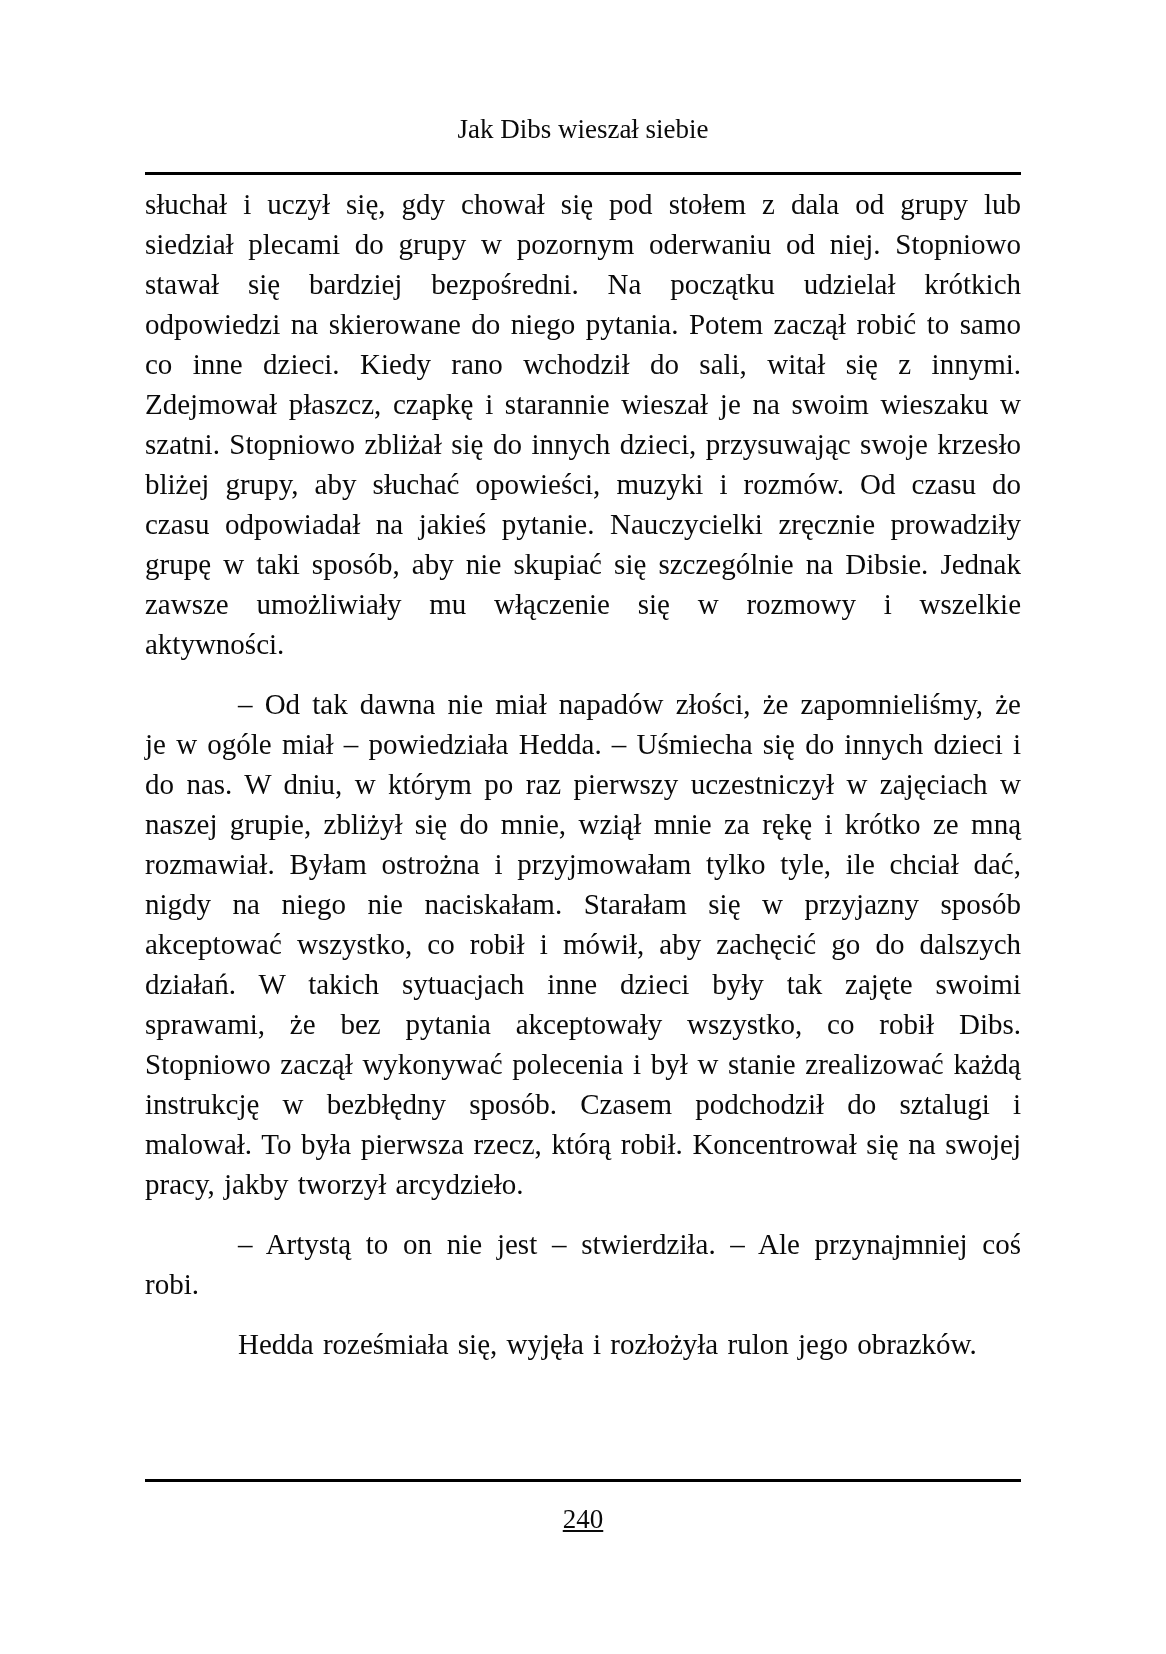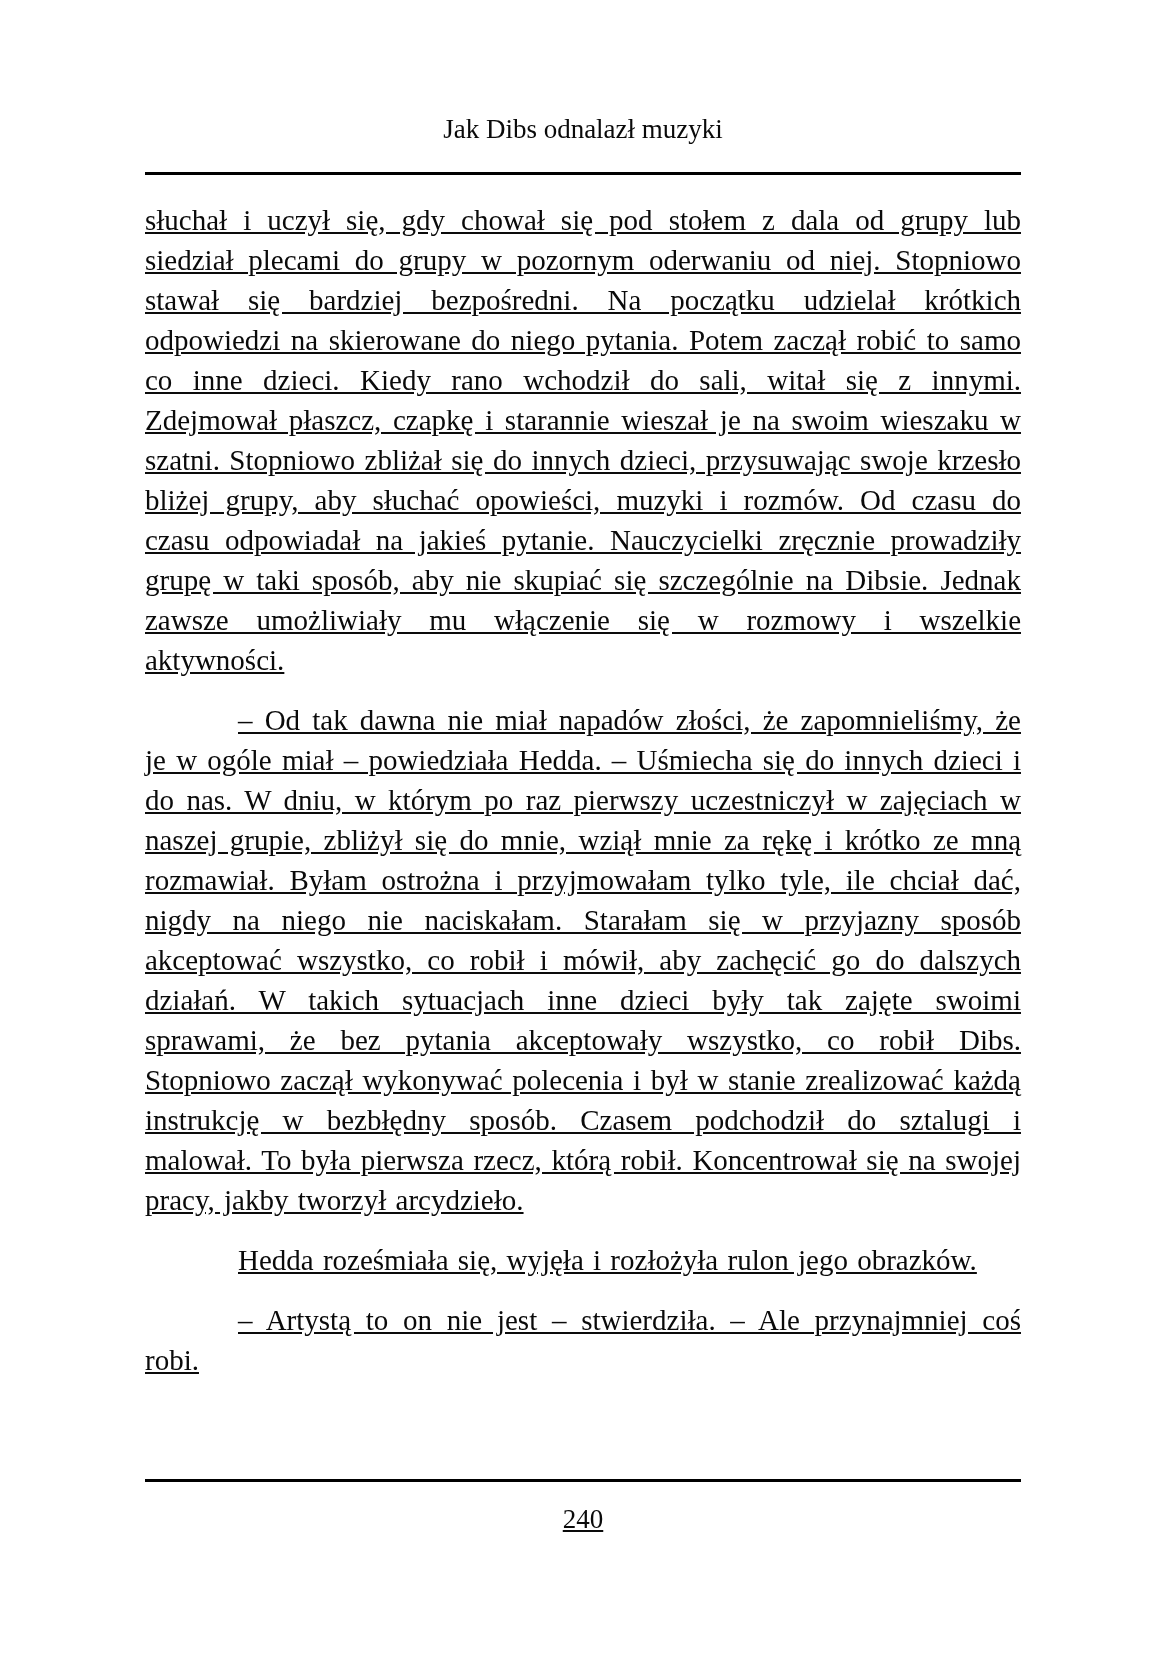--- a/index.html
+++ b/index.html
@@ -28,24 +28,23 @@
     position: absolute;
     left: 145px;
     width: 876px;
     height: 3px;
     background: #000000;
   }
   .head-rule { top: 172px; }
   .foot-rule { top: 1479px; }
   .body-text {
     position: absolute;
-    top: 200px;
+    top: 184px;
     left: 145px;
     width: 876px;
-    text-decoration: underline;
   }
   .body-text p {
     margin: 0 0 20px 0;
     font-size: 29px;
     line-height: 40px;
     text-align: justify;
     text-indent: 93px;
     word-spacing: 2px;
     hyphens: none;
   }
@@ -59,28 +58,28 @@
     font-size: 27px;
     line-height: 34px;
     text-decoration: underline;
   }
 </style>
 </head>
 <body>
 
 <div class="page">
 
-  <div class="running-head">Jak Dibs odnalazł muzyki</div>
+  <div class="running-head">Jak Dibs wieszał siebie</div>
 
   <div class="rule head-rule"></div>
 
   <main class="body-text">
     <p class="continuation">słuchał i uczył się, gdy chował się pod stołem z dala od grupy lub siedział plecami do grupy w pozornym oderwaniu od niej. Stopniowo stawał się bardziej bezpośredni. Na początku udzielał krótkich odpowiedzi na skierowane do niego pytania. Potem zaczął robić to samo co inne dzieci. Kiedy rano wchodził do sali, witał się z innymi. Zdejmował płaszcz, czapkę i starannie wieszał je na swoim wieszaku w szatni. Stopniowo zbliżał się do innych dzieci, przysuwając swoje krzesło bliżej grupy, aby słuchać opowieści, muzyki i rozmów. Od czasu do czasu odpowiadał na jakieś pytanie. Nauczycielki zręcznie prowadziły grupę w taki sposób, aby nie skupiać się szczególnie na Dibsie. Jednak zawsze umożliwiały mu włączenie się w rozmowy i wszelkie aktywności.</p>
     <p>– Od tak dawna nie miał napadów złości, że zapomnieliśmy, że je w ogóle miał – powiedziała Hedda. – Uśmiecha się do innych dzieci i do nas. W dniu, w którym po raz pierwszy uczestniczył w zajęciach w naszej grupie, zbliżył się do mnie, wziął mnie za rękę i krótko ze mną rozmawiał. Byłam ostrożna i przyjmowałam tylko tyle, ile chciał dać, nigdy na niego nie naciskałam. Starałam się w przyjazny sposób akceptować wszystko, co robił i mówił, aby zachęcić go do dalszych działań. W takich sytuacjach inne dzieci były tak zajęte swoimi sprawami, że bez pytania akceptowały wszystko, co robił Dibs. Stopniowo zaczął wykonywać polecenia i był w stanie zrealizować każdą instrukcję w bezbłędny sposób. Czasem podchodził do sztalugi i malował. To była pierwsza rzecz, którą robił. Koncentrował się na swojej pracy, jakby tworzył arcydzieło.</p>
+    <p>– Artystą to on nie jest – stwierdziła. – Ale przynajmniej coś robi.</p>
     <p>Hedda roześmiała się, wyjęła i rozłożyła rulon jego obrazków.</p>
-    <p>– Artystą to on nie jest – stwierdziła. – Ale przynajmniej coś robi.</p>
   </main>
 
   <div class="rule foot-rule"></div>
 
   <div class="page-number">240</div>
 
 </div>
 
 </body></html>

